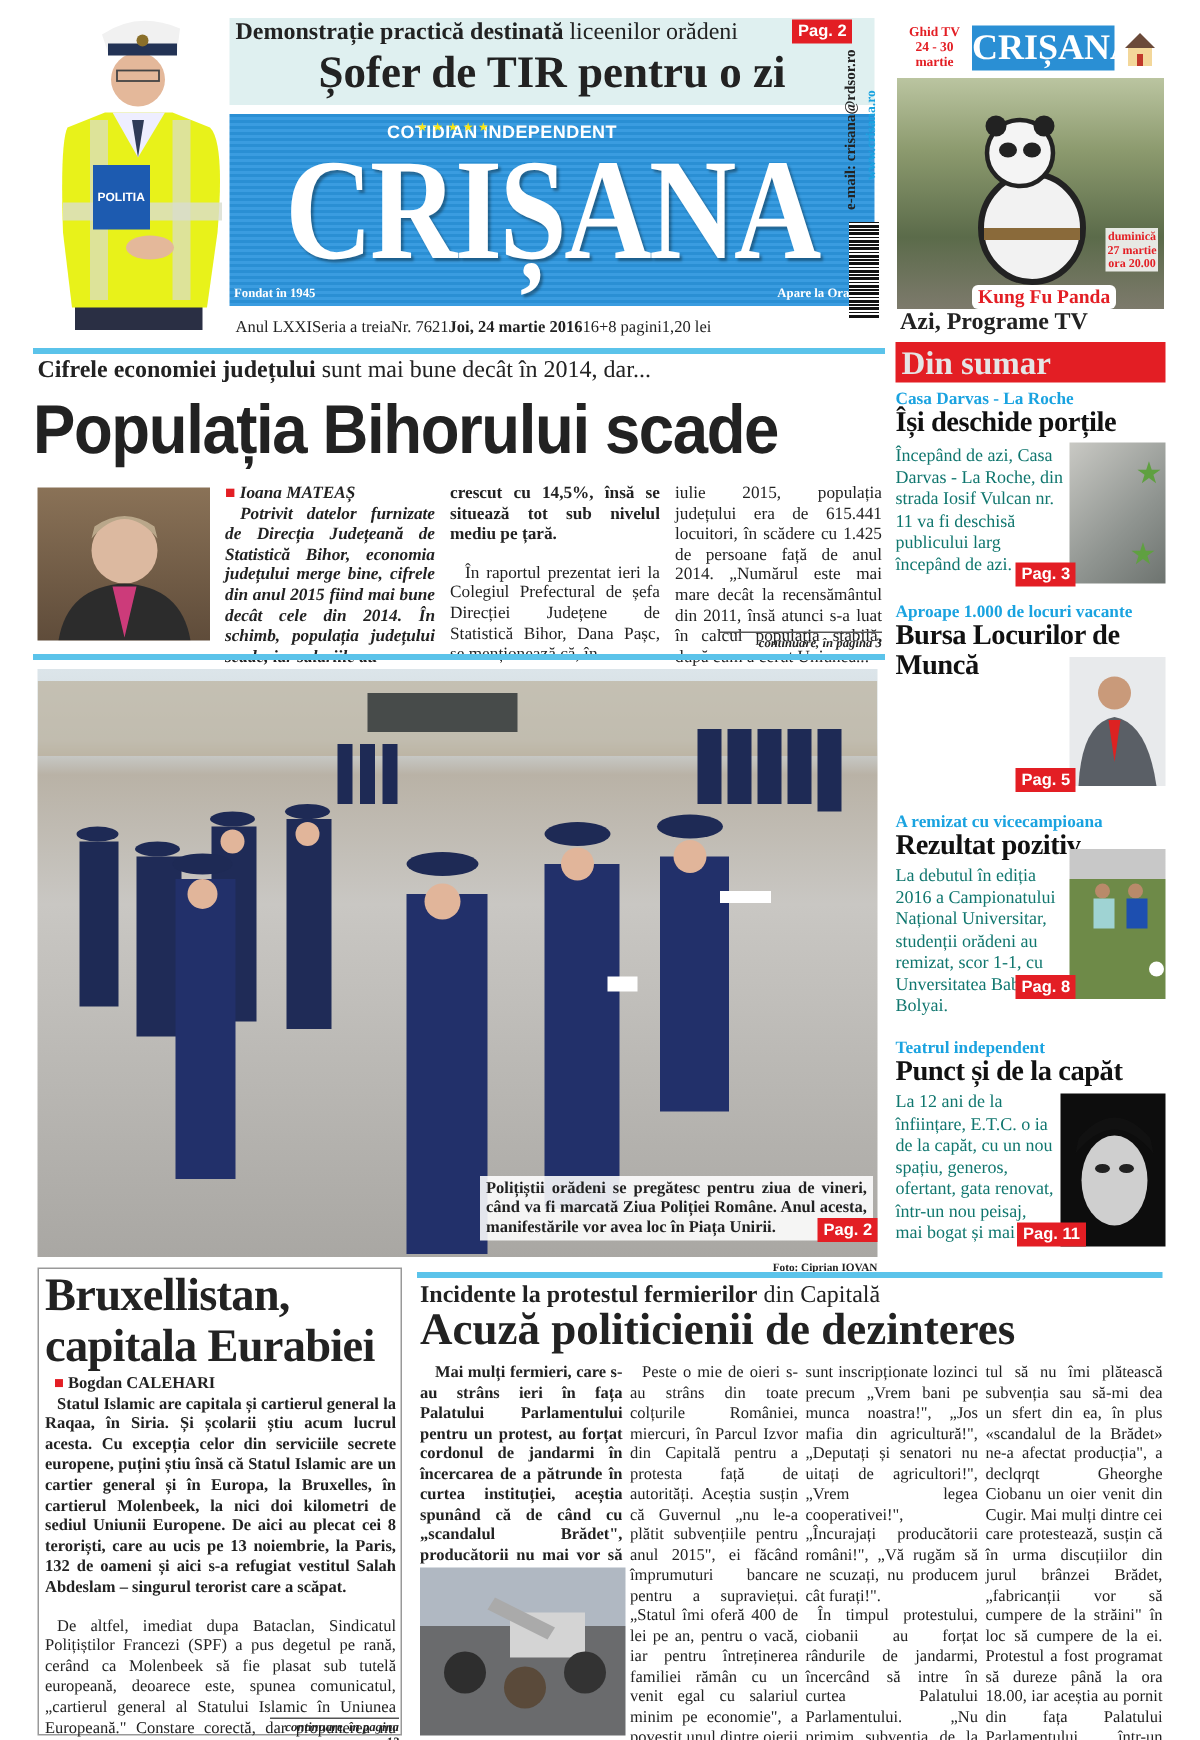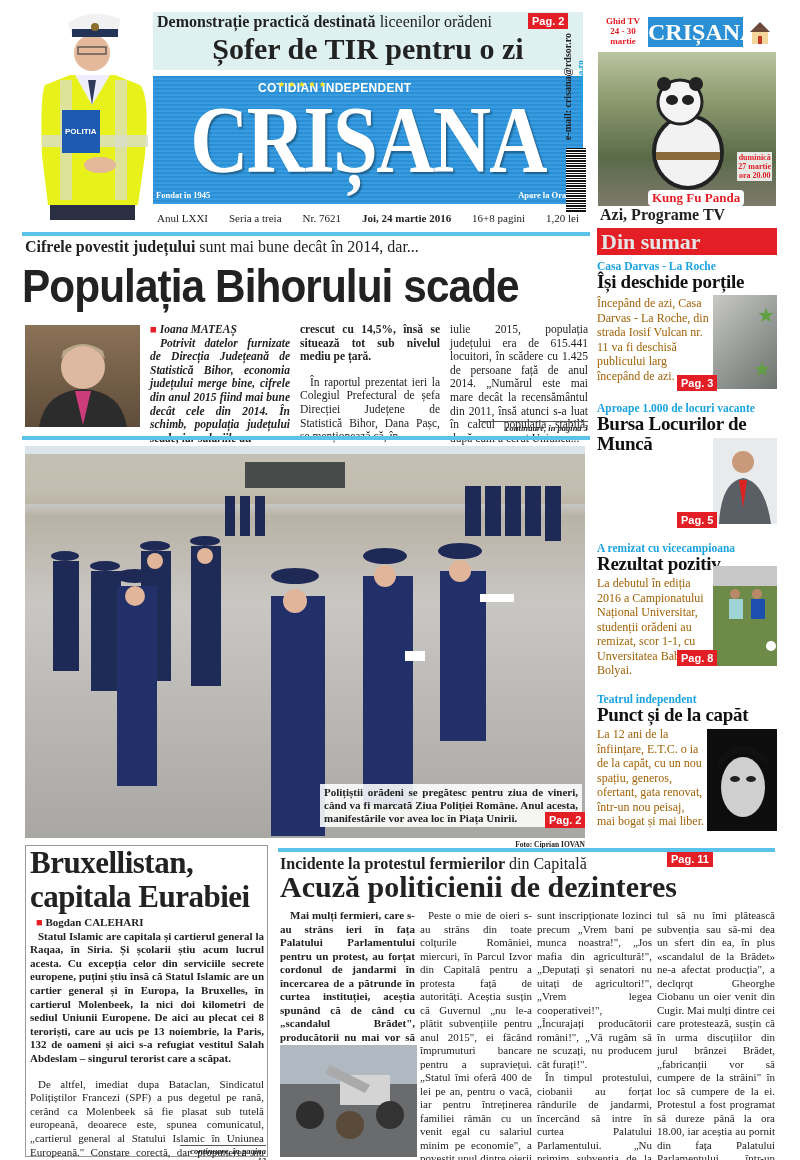--- a/index.html
+++ b/index.html
@@ -3,21 +3,21 @@
 <meta charset="utf-8">
 <style>
 *{box-sizing:border-box;margin:0;padding:0}
 body{width:800px;height:1160px;background:#fff;font-family:"Liberation Serif",serif;color:#222;position:relative;overflow:hidden}
 .abs{position:absolute}
 .pag{position:absolute;background:#e31e24;color:#fff;font-family:"Liberation Sans",sans-serif;font-weight:bold;font-size:11px;padding:2px 4px;line-height:12px}
 .j{text-align:justify}
 .bold{font-weight:bold}
 .kicker{color:#1aa3e0;font-weight:bold;font-size:11.5px;font-family:"Liberation Serif",serif}
 .sideh{font-size:19px;font-weight:bold;color:#111;line-height:20px;letter-spacing:-0.3px}
-.sidetxt{font-size:12px;line-height:14.5px;color:#a16207}
+.sidetxt{font-size:12px;line-height:14.5px;color:#0f766e}
 .photo{position:absolute;overflow:hidden}
 .cont{font-style:italic;font-weight:bold;font-size:8.5px;text-align:right}
 .bluebar{position:absolute;height:4px;background:#5bc3ea}
 </style>
 </head>
 <body>
 
 <div class="photo" style="left:20px;top:5px;width:140px;height:215px;">
   <svg width="140" height="215" viewBox="0 0 140 215">
     <rect x="30" y="185" width="85" height="30" fill="#2a2f44"></rect>
@@ -57,21 +57,21 @@
 <div class="abs" style="left:560px;top:20px;width:30px;height:120px;">
   <div style="position:absolute;left:2px;top:0;writing-mode:vertical-rl;transform:rotate(180deg);font-size:10px;font-weight:bold;white-space:nowrap;height:120px;">
     <span>e-mail: crisana@rdsor.ro</span>
   </div>
   <div style="position:absolute;left:15px;top:0;writing-mode:vertical-rl;transform:rotate(180deg);font-size:9px;font-weight:bold;color:#1aa3e0;white-space:nowrap;height:100px;">
     <span>www.crisana.ro</span>
   </div>
 </div>
 <div class="abs" style="left:566px;top:148px;width:20px;height:64px;background:repeating-linear-gradient(180deg,#111 0 1px,#fff 1px 2px,#111 2px 4px,#fff 4px 5px);"></div>
 
-<div class="abs" style="left:153px;top:212px;width:430px;height:16px;font-size:11px;display:flex;justify-content:space-between;padding:0 4px;white-space:nowrap;">
+<div class="abs" style="left:153px;top:212px;width:430px;height:16px;font-size:11px;display:flex;justify-content:flex-start;padding:0 4px;white-space:nowrap;">
   <span>Anul LXXI</span>
   <span>Seria a treia</span>
   <span>Nr. 7621</span>
   <span class="bold">Joi, 24 martie 2016</span>
   <span>16+8  pagini</span>
   <span>1,20 lei</span>
 </div>
 
 <div class="abs" style="left:598px;top:14px;width:178px;height:192px;background:linear-gradient(180deg,#dfe6c8 0%,#8c9a6e 45%,#5b6b4a 75%,#7d7a6c 100%);overflow:hidden;">
   <div class="abs" style="left:0;top:0;width:178px;height:38px;background:#fff;"></div>
@@ -154,26 +154,26 @@
   <div class="sideh">Punct și de la capăt</div>
   <div class="sidetxt abs" style="left:0;top:34px;width:108px;">La 12 ani de la înființare, E.T.C. o ia de la capăt, cu un nou spațiu, generos, ofertant, gata renovat, într-un nou peisaj, mai bogat și mai liber.</div>
   <div class="photo" style="left:110px;top:36px;width:70px;height:102px;background:#0d0d0d;">
     <svg width="70" height="102">
         <ellipse cx="36" cy="58" rx="22" ry="30" fill="#cfcfcf"></ellipse>
         <ellipse cx="28" cy="50" rx="5" ry="3" fill="#222"></ellipse>
         <ellipse cx="44" cy="50" rx="5" ry="3" fill="#222"></ellipse>
         <path d="M10 40 Q36 8 62 40 L60 30 Q36 2 12 30 Z" fill="#111"></path>
       </svg>
   </div>
-  <span class="pag" style="left:70px;top:122px;margin-top:36px;">Pag. 11</span>
+  <span class="pag" style="left:81px;top:122px;">Pag. 11</span>
 </div>
 
 <div class="bluebar" style="left:22px;top:232px;width:568px;"></div>
 <div class="abs" style="left:25px;top:238px;font-size:16px;white-space:nowrap;">
-  <span class="bold">Cifrele povestit județului</span>
+  <span class="bold">Cifrele economiei județului</span>
   <span>sunt mai bune decât în 2014, dar...</span>
 </div>
 <div class="abs" style="left:22px;top:258px;font-family:'Liberation Sans',sans-serif;font-weight:bold;font-size:46px;line-height:56px;letter-spacing:-1px;transform:scaleX(.92);transform-origin:left;white-space:nowrap;">Populația Bihorului scade</div>
 
 <div class="photo" style="left:25px;top:325px;width:115px;height:102px;background:linear-gradient(180deg,#8a7257,#5f4c3a);">
   <svg width="115" height="102">
       <circle cx="58" cy="42" r="22" fill="#dcb9a0"></circle>
       <path d="M36 34 Q58 8 80 34 L78 26 Q58 12 38 26 Z" fill="#b9a78a"></path>
       <path d="M14 102 Q20 66 58 64 Q96 66 102 102 Z" fill="#2c2c2c"></path>
       <path d="M50 66 L58 100 L66 66 Z" fill="#cc3b7a"></path>

